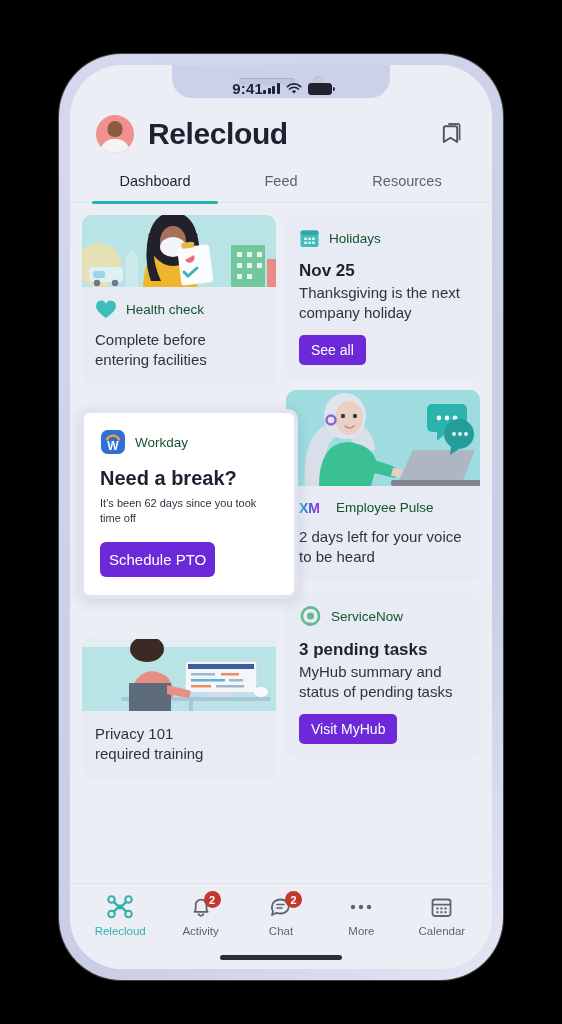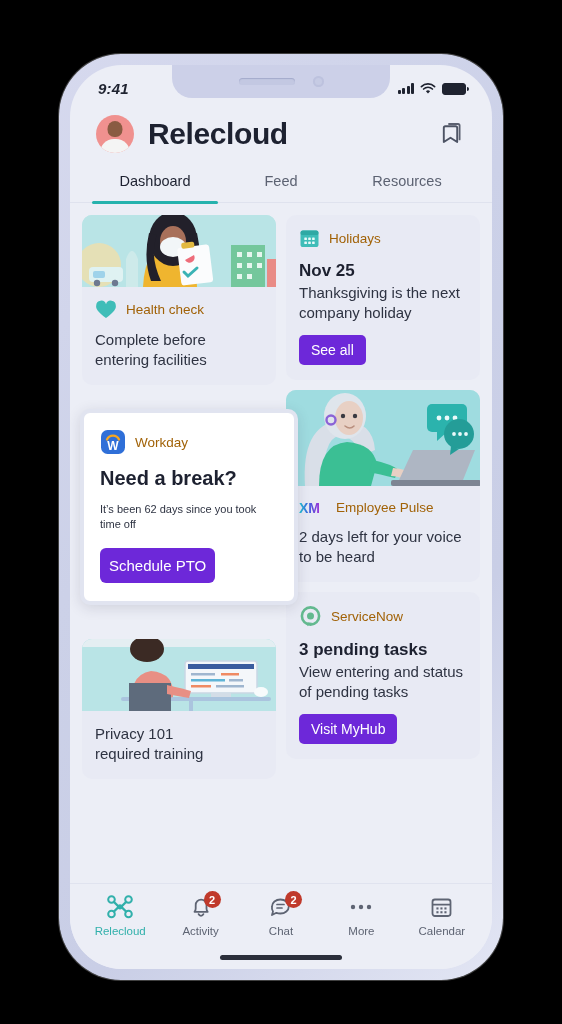--- a/index.html
+++ b/index.html
@@ -62,24 +62,23 @@
     background: #c6cbe4;
     box-shadow: inset 0 0 0 2px #bdc2de;
   }
 
   
   #status-bar {
     position: relative;
     height: 44px;
     display: flex;
     align-items: center;
-    justify-content: space-between;
+    justify-content: center;
     padding: 0 26px 0 28px;
     z-index: 45;
-    font-style: italic;
   }
   #status-time {
     font-size: 15px;
     font-weight: bold;
     color: #1f2330;
     letter-spacing: .2px;
     padding-top: 3px;
   }
   #status-icons {
     display: flex;
@@ -181,21 +180,21 @@
   .card-body { padding: 13px 13px 15px; }
 
   .card-source {
     display: flex;
     align-items: center;
     gap: 9px;
     margin-bottom: 11px;
   }
   .source-label {
     font-size: 13.5px;
-    color: #a16207;
+    color: #14532d;
   }
   .card-headline {
     font-size: 17px;
     font-weight: bold;
     color: #1d2130;
     line-height: 1.25;
     margin-bottom: 2px;
   }
   .card-text {
     font-size: 15px;
@@ -219,21 +218,21 @@
     left: 10px;
     top: 206px;
     width: 218px;
     background: #ffffff;
     border-radius: 10px;
     border: 4px solid #e1e4f0;
     box-shadow: 0 3px 14px rgba(40,45,70,.14);
     z-index: 30;
     padding: 16px 16px 18px;
   }
-  #card-workday .card-headline { font-size: 20px; margin-bottom: 11px; }
+  #card-workday .card-headline { font-size: 20px; margin-bottom: 5px; }
   #card-workday .card-text { font-size: 11px; line-height: 1.36; }
   #card-workday .card-btn { font-size: 15px; padding: 9px 9px; margin-top: 16px; border-radius: 6px; }
 
   
   #bottom-nav {
     position: absolute;
     left: 0; right: 0; bottom: 0;
     height: 86px;
     background: #eceef6;
     border-top: 1.5px solid #e0e3ef;
@@ -488,21 +487,21 @@
               <span>
                 <svg width="23" height="23" viewBox="0 0 23 23">
                   <circle cx="11.5" cy="11" r="8.6" fill="none" stroke="#63b98f" stroke-width="2.6"></circle>
                   <path d="M8.4 17.2 l0 4 l4.6-3.4 z" fill="#63b98f"></path>
                   <circle cx="11.5" cy="11" r="3.5" fill="#63b98f"></circle>
                 </svg>
               </span>
               <span class="source-label">ServiceNow</span>
             </div>
             <div class="card-headline">3 pending tasks</div>
-            <div class="card-text">View entering and status of pending tasks</div>
+            <div class="card-text">MyHub summary and status of pending tasks</div>
             <button class="card-btn">Visit MyHub</button>
           </div>
         </div>
       </div>
 
       <div id="card-workday">
         <div class="card-source">
           <span>
             <svg width="26" height="26" viewBox="0 0 26 26">
               <rect x="1" y="1" width="24" height="24" rx="6.5" fill="#2f6fd8"></rect>

